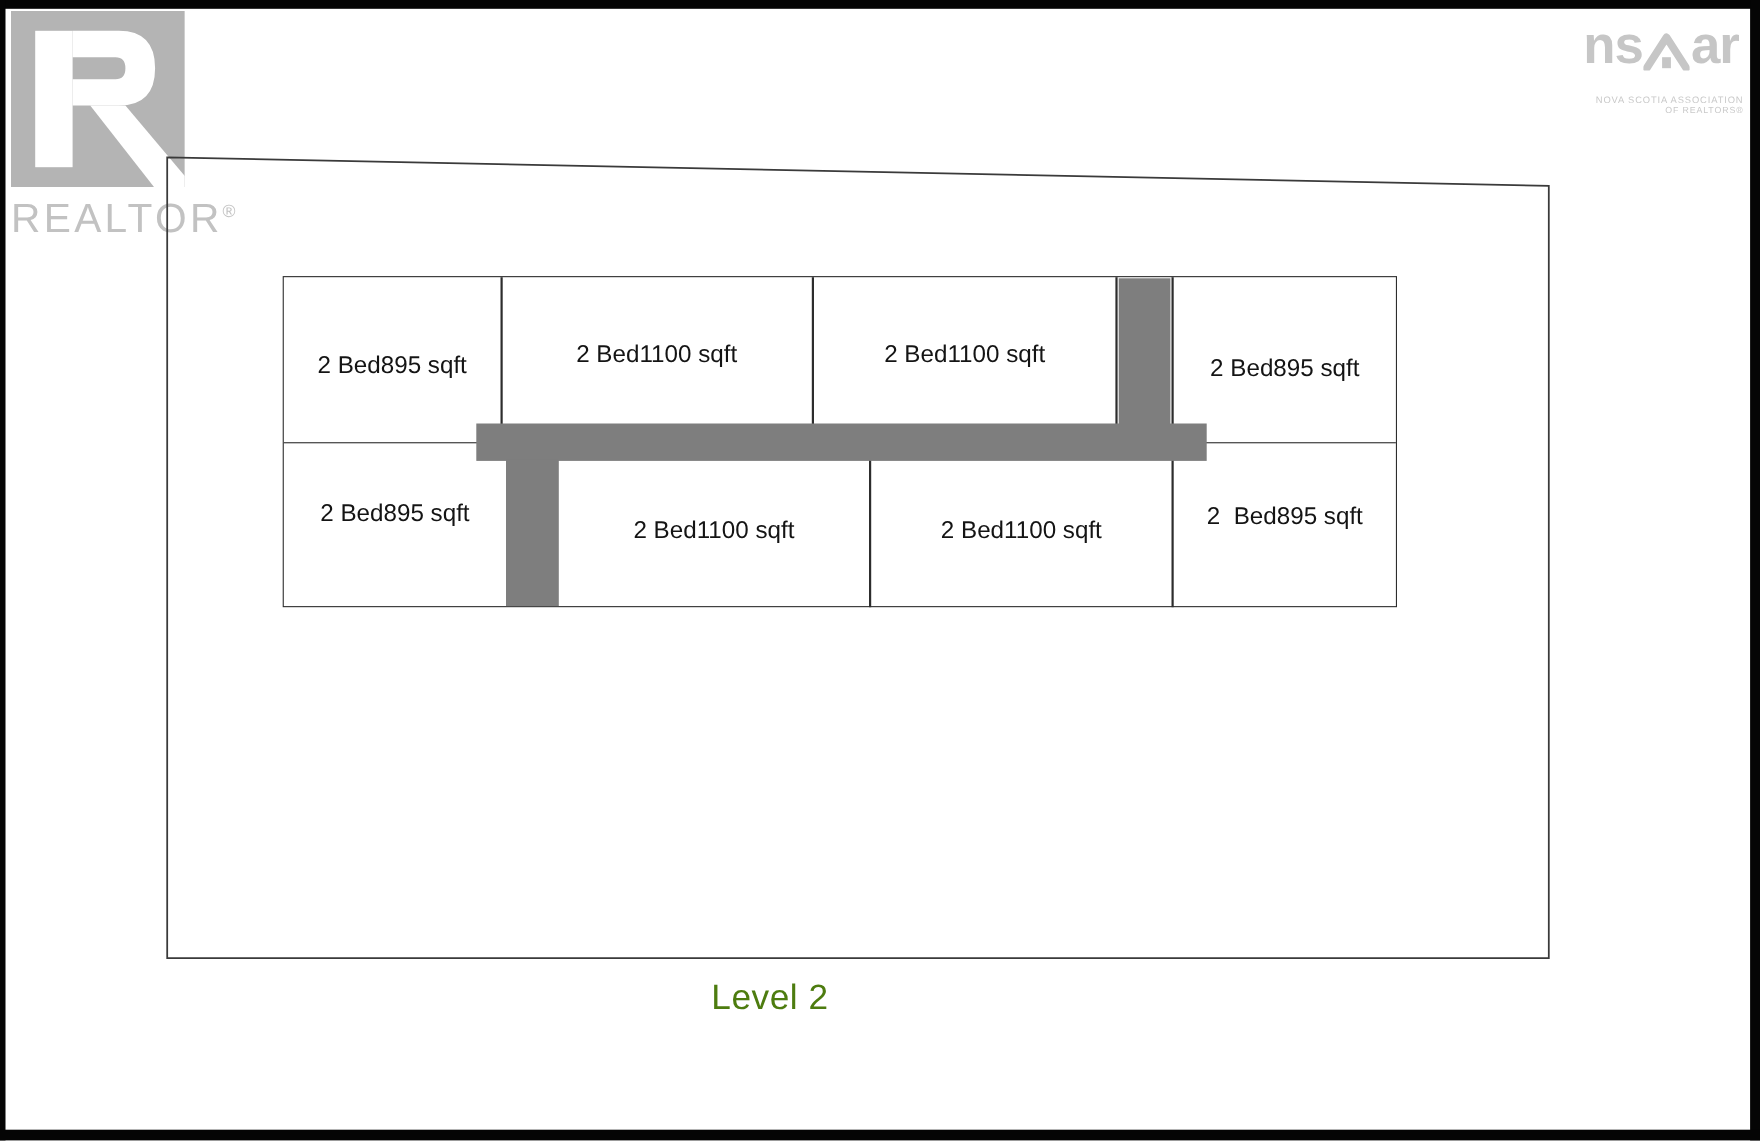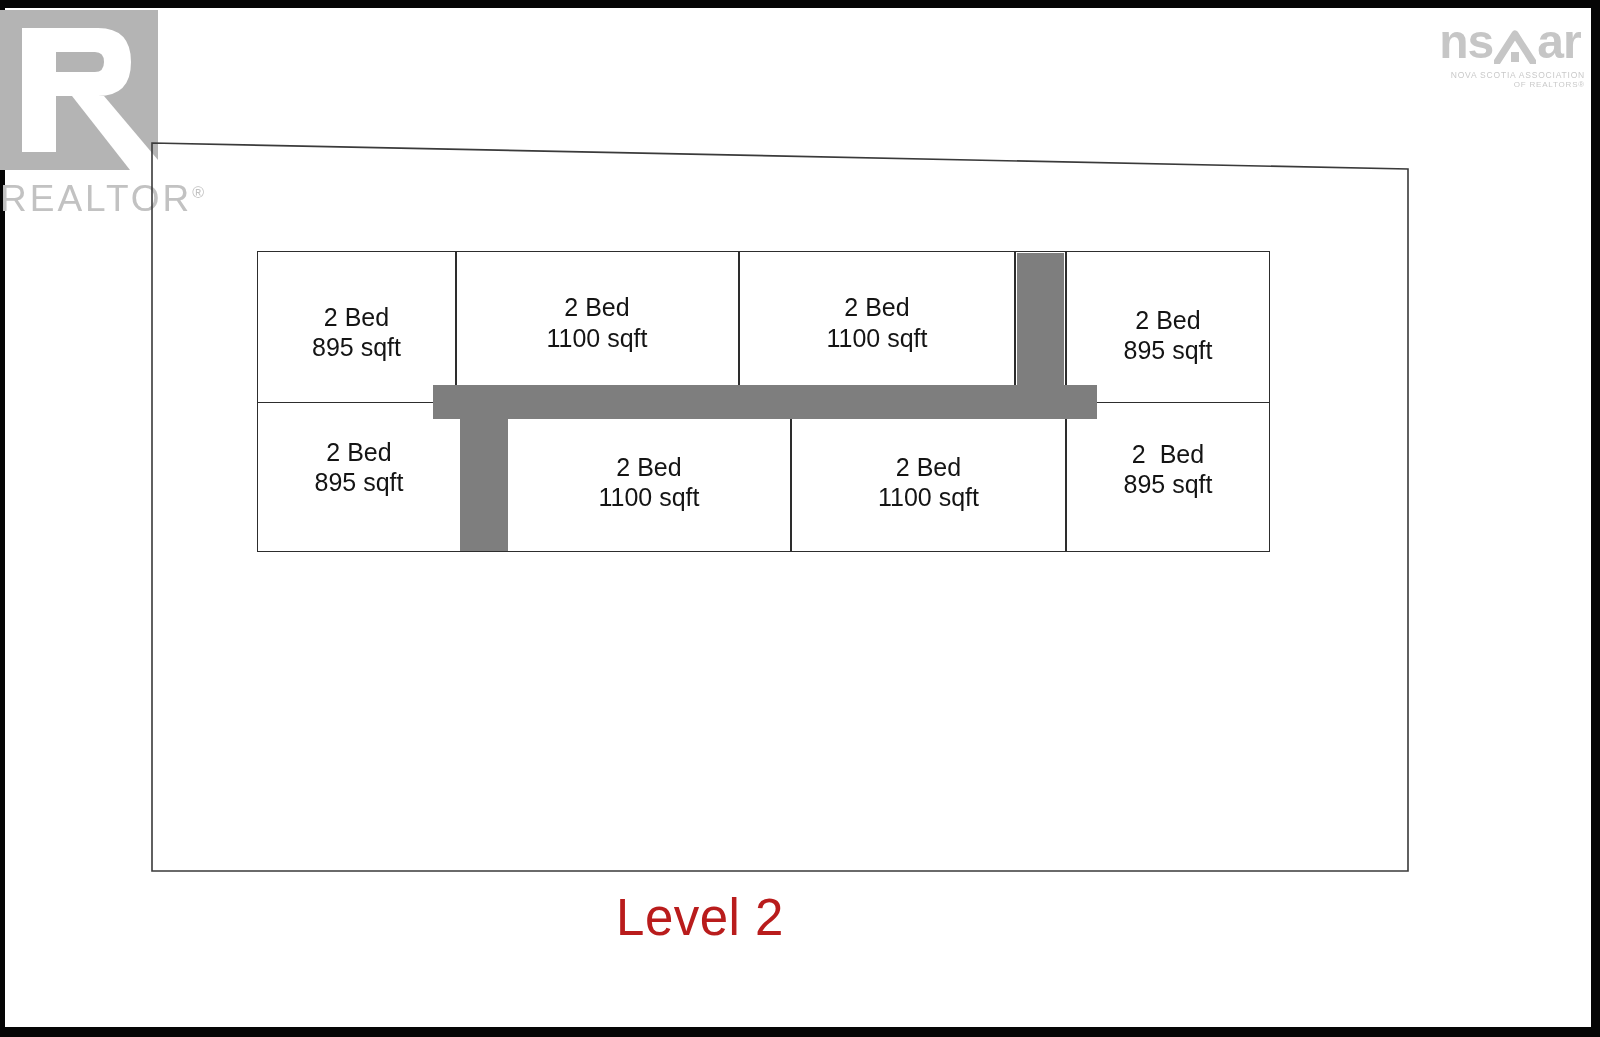--- a/index.html
+++ b/index.html
@@ -8,34 +8,34 @@
     font-family:"Liberation Sans", sans-serif;
   }
   
   .edge{position:absolute;background:#050505;}
   .edge-top{left:0;top:0;width:1600px;height:8px;}
   .edge-left{left:0;top:0;width:5px;height:1037px;}
   .edge-right{left:1591px;top:0;width:9px;height:1037px;}
   .edge-bottom{left:0;top:1027px;width:1600px;height:10px;}
 
   
-  .realtor-logo{position:absolute;left:0;top:10px;width:180px;}
+  .realtor-logo{position:absolute;left:10px;top:10px;width:180px;}
   .realtor-block{width:158px;height:160px;display:block;}
   .realtor-wordmark{
     margin-top:10px;font-size:37px;line-height:1;color:#c2c2c2;
     letter-spacing:3px;font-weight:500;white-space:nowrap;
   }
   .realtor-reg{font-size:16px;vertical-align:super;letter-spacing:0;}
 
   
   .nsar-logo{position:absolute;right:15px;top:18px;width:150px;text-align:right;color:#c6c6c6;}
   .nsar-mark{display:flex;align-items:flex-end;justify-content:center;gap:1px;line-height:1;}
   .nsar-letters{font-size:48px;font-weight:bold;letter-spacing:-1px;}
   .nsar-house{display:block;margin-bottom:2px;}
-  .nsar-tagline1{margin-top:4px;font-size:8.5px;letter-spacing:0.8px;color:#c9c9c9;white-space:nowrap;}
+  .nsar-tagline1{margin-top:20px;font-size:8.5px;letter-spacing:0.8px;color:#c9c9c9;white-space:nowrap;}
   .nsar-tagline2{font-size:8px;font-weight:normal;letter-spacing:0.8px;color:#c9c9c9;white-space:nowrap;}
 
   
   .boundary-svg{position:absolute;left:0;top:0;width:1600px;height:1037px;}
 
   
   .unit-outline{
     position:absolute;left:257px;top:251px;width:1011px;height:299px;
     border:1.5px solid #2d2d2d;box-sizing:content-box;background:transparent;
   }
@@ -48,37 +48,37 @@
   .h1{left:258px;top:401.5px;width:1011px;height:1.5px;}
 
   
   .gray{position:absolute;background:#7e7e7e;z-index:3;}
   .corridor{left:433px;top:385px;width:664px;height:34px;}
   .shaft-top{left:1017px;top:253px;width:47px;height:133px;}
   .shaft-bottom{left:460px;top:418px;width:48px;height:133px;}
 
   
   .unit-label{
-    position:absolute;display:flex;flex-direction:column;align-items:center;justify-content:center;
-    z-index:4;color:#141414;font-size:25px;line-height:1.22;text-align:center;
+    position:absolute;display:flex;align-items:center;justify-content:center;
+    z-index:4;color:#141414;font-size:22px;line-height:1.22;text-align:center;
   }
   .unit-label .ln{white-space:pre;}
   .ul-1{left:258px;top:252px;width:197px;height:150px;transform:translateY(5px);}
   .ul-2{left:456px;top:252px;width:282px;height:133px;transform:translateY(4px);}
   .ul-3{left:740px;top:252px;width:274px;height:133px;transform:translateY(4px);}
   .ul-4{left:1067px;top:252px;width:202px;height:150px;transform:translateY(8px);}
   .ul-5{left:258px;top:402px;width:202px;height:150px;transform:translateY(-10px);}
   .ul-6{left:508px;top:402px;width:282px;height:150px;transform:translateY(5px);}
   .ul-7{left:792px;top:402px;width:273px;height:150px;transform:translateY(5px);}
   .ul-8{left:1067px;top:402px;width:202px;height:150px;transform:translateY(-8px);}
 
   
   .level-title{
     position:absolute;left:530px;top:888px;width:340px;text-align:center;
-    font-size:51px;color:#b91c1c;letter-spacing:0.5px;
+    font-size:32px;color:#4d7c0f;letter-spacing:0.5px;
   }
 </style>
 </head>
 <body>
 
 <div class="canvas">
 
   <div class="edge edge-top"></div>
   <div class="edge edge-left"></div>
   <div class="edge edge-right"></div>

